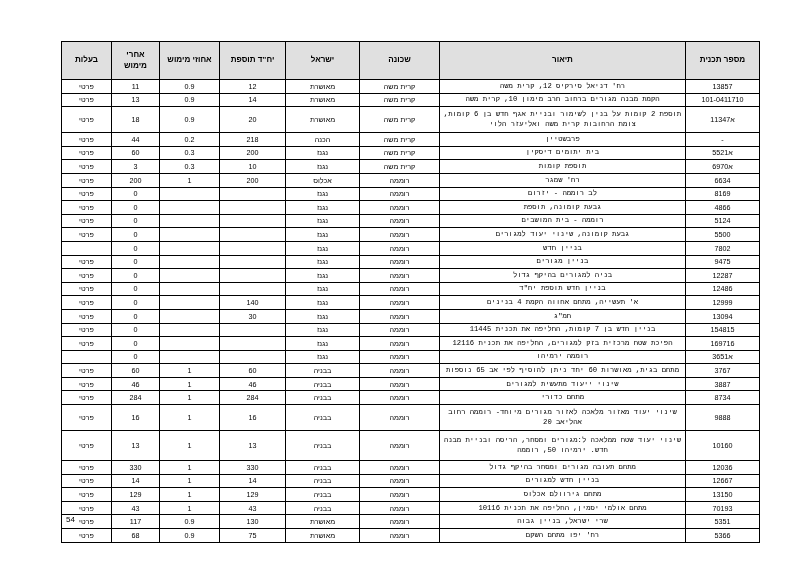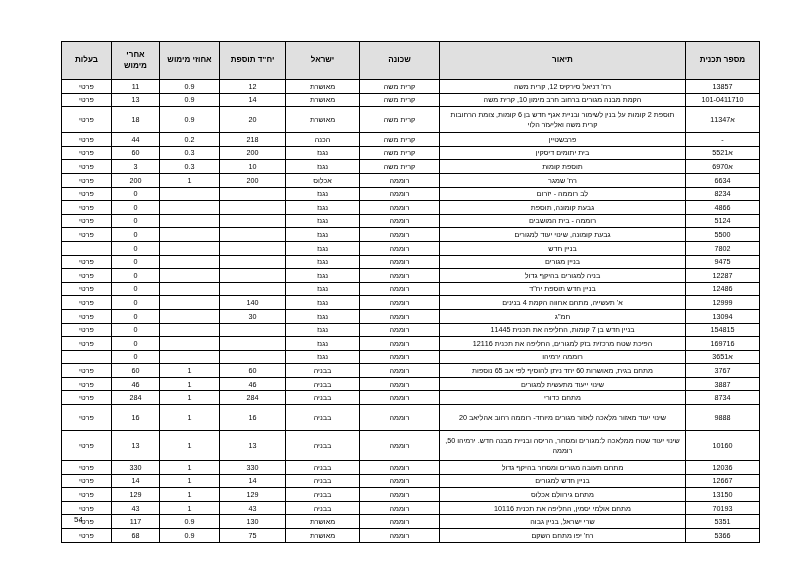--- a/index.html
+++ b/index.html
@@ -59,32 +59,33 @@
   col.c-status { width: 74px; }
   col.c-units  { width: 66px; }
   col.c-pct    { width: 60px; }
   col.c-after  { width: 48px; }
   col.c-own    { width: 50px; }
 
   td.desc {
     text-align: right;
     padding-right: 5px;
     padding-left: 5px;
+    font-family: Liberation Mono, monospace;
   }
   td.num, td.plan {
     text-align: center;
     font-size: 7.4px;
   }
   tr.r-tall td { height: 26px; }
   tr.r-norm td { height: 13.6px; }
   tr.r-xtall td { height: 30px; }
 
   #page-number {
     position: absolute;
-    left: 74px;
+    left: 66px;
     top: 515px;
     font-size: 8px;
     color: #000;
     font-family: "Liberation Sans", sans-serif;
   }
 </style>
 </head>
 <body>
 
 <div id="page">
@@ -178,21 +179,21 @@
             <td class="plan">6634</td>
             <td class="desc">רח' שמגר</td>
             <td class="num">רוממה</td>
             <td class="num">אכלוס</td>
             <td class="num">200</td>
             <td class="num">1</td>
             <td class="num">200</td>
             <td class="num">פרטי</td>
           </tr>
           <tr class="r-norm">
-            <td class="plan">8234</td>
+            <td class="plan">8169</td>
             <td class="desc">לב רוממה - יזרום</td>
             <td class="num">רוממה</td>
             <td class="num">נגנז</td>
             <td class="num"></td>
             <td class="num"></td>
             <td class="num">0</td>
             <td class="num">פרטי</td>
           </tr>
           <tr class="r-norm">
             <td class="plan">4866</td>

